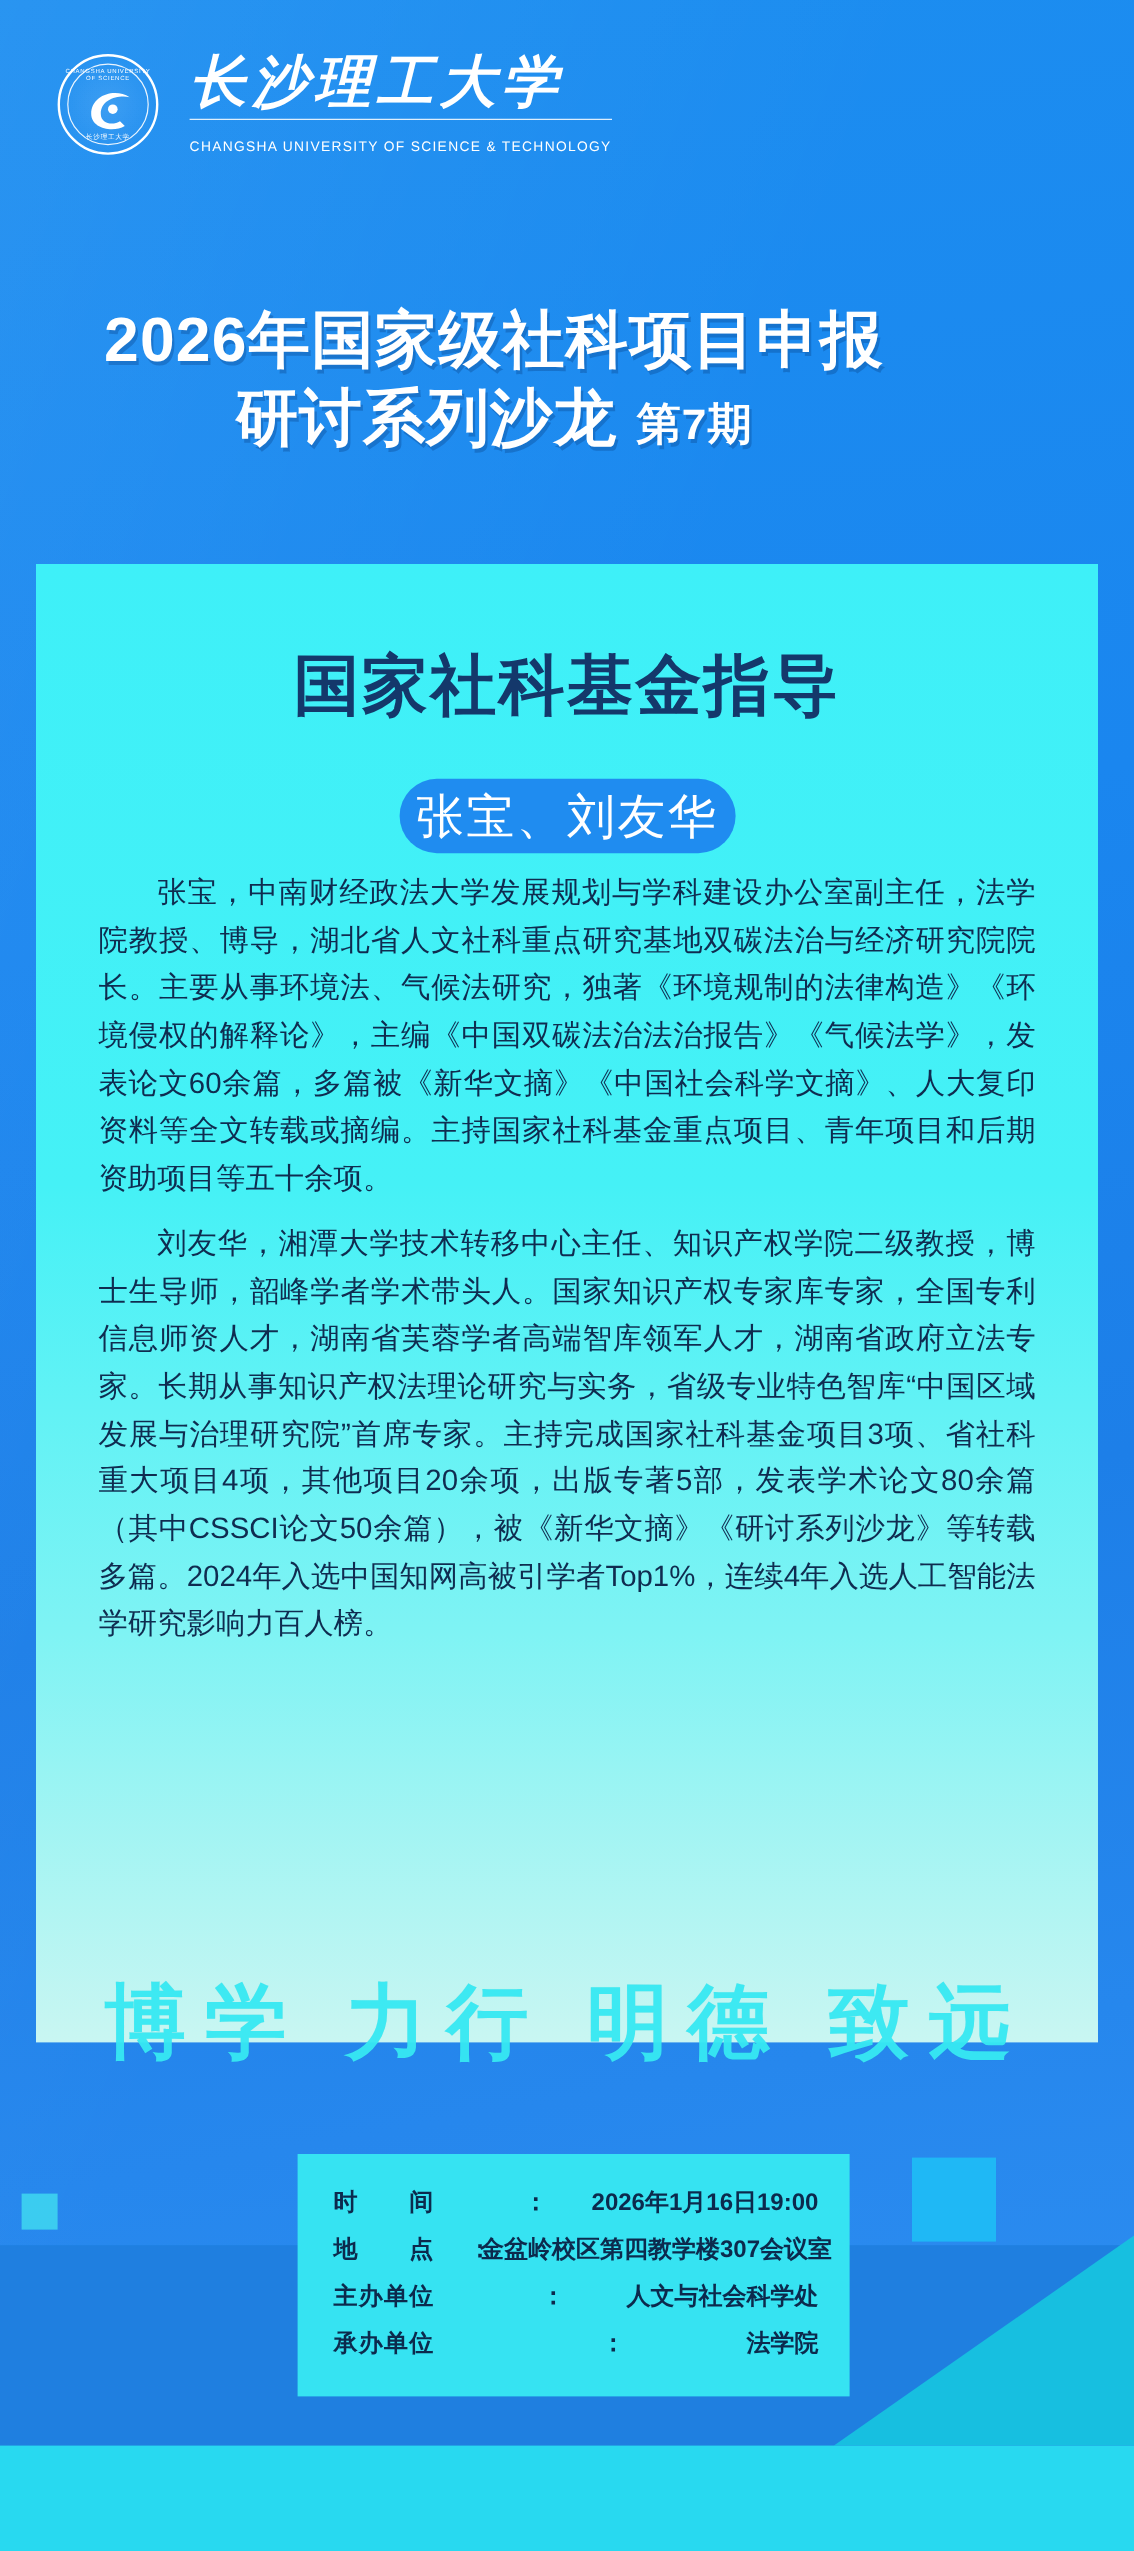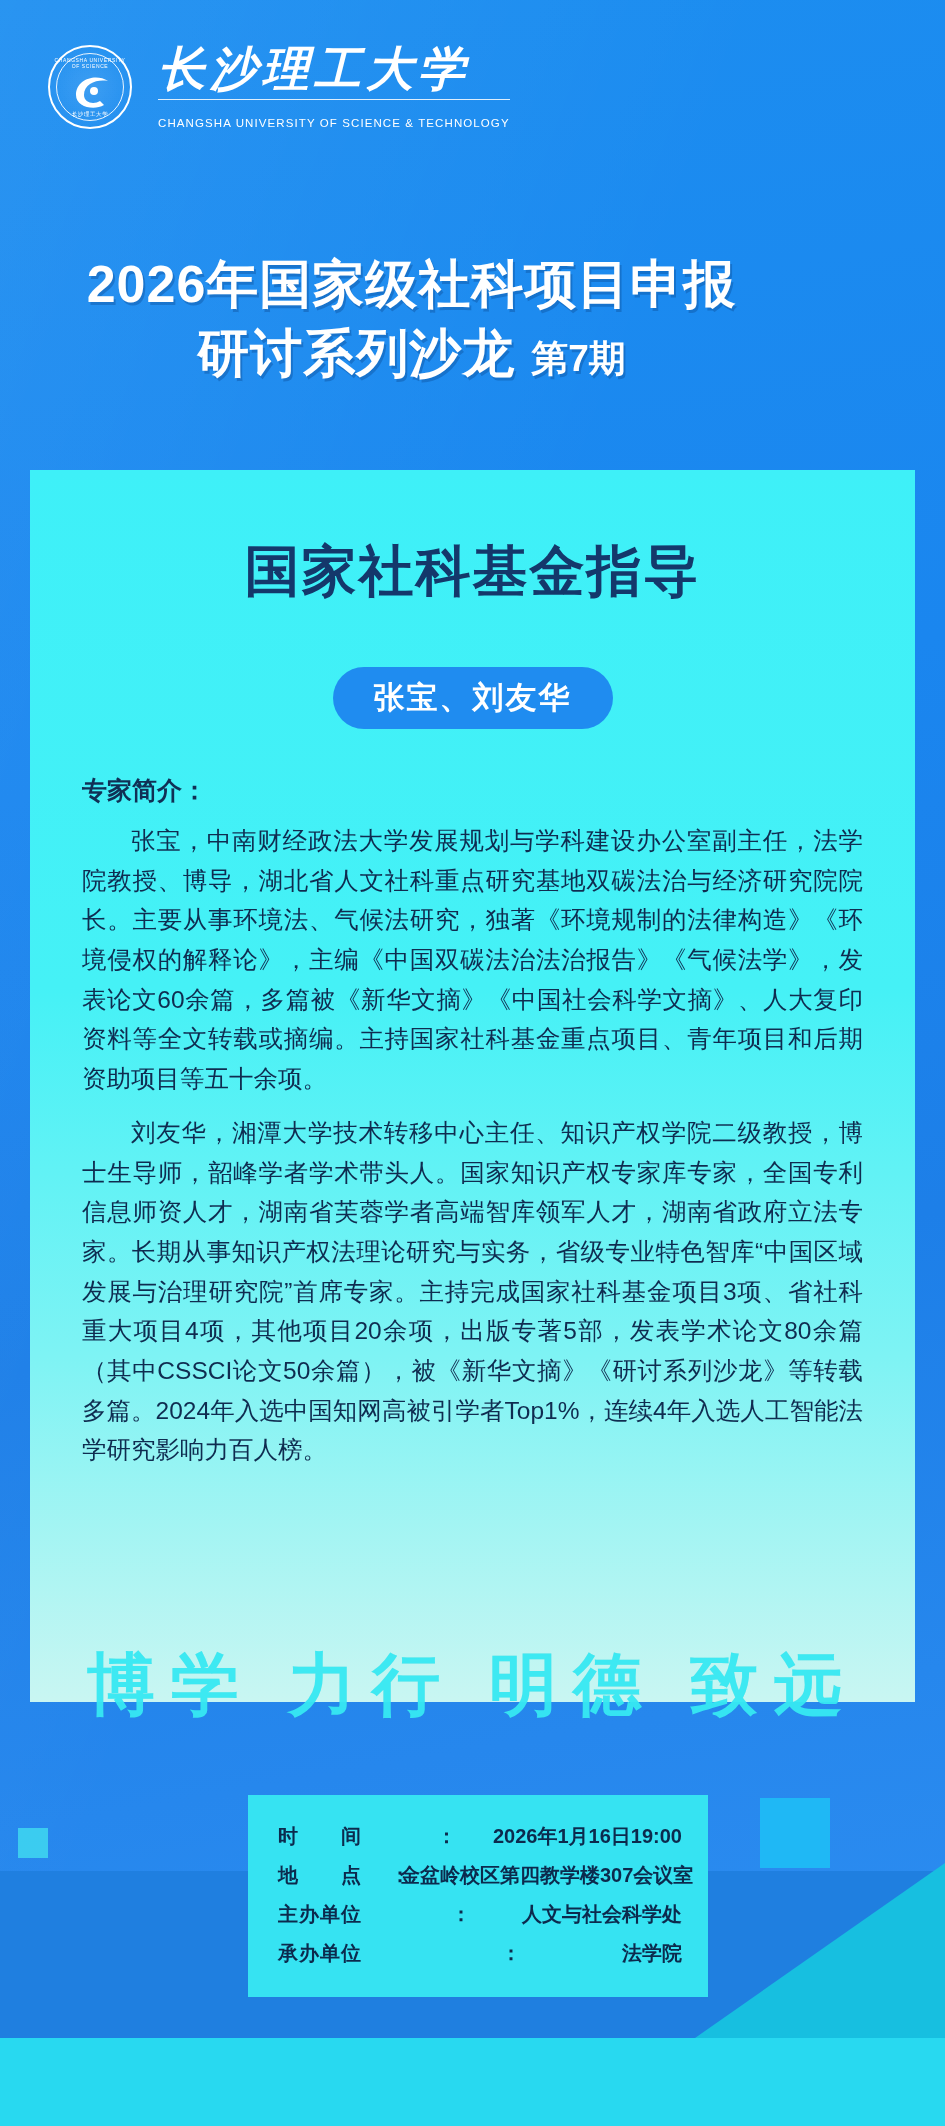--- a/index.html
+++ b/index.html
@@ -127,49 +127,49 @@
     position: absolute;
     left: 0; top: 250px;
     width: 823px;
     text-align: center;
     color: #ffffff;
     font-weight: 700;
     line-height: 1.32;
     text-shadow: 2px 3px 0 rgba(10,70,140,.35);
   }
   .headline .l1 { font-size: 52px; letter-spacing: 1px; display: block; }
-  .headline .l2 { font-size: 52px; letter-spacing: 1px; display: block; }
+  .headline .l2 { font-size: 52px; letter-spacing: 1px; display: block; font-family: Liberation Mono, monospace; }
   .headline .issue { font-size: 37px; margin-left: 16px; letter-spacing: 0; }
 
   
   .panel {
     position: absolute;
     left: 30px; top: 470px;
     width: 885px; height: 1232px;
     background: linear-gradient(180deg, #3ef0f8 0%, #45f1f6 42%, #7ef3f4 72%, #c9f6f2 100%);
   }
 
   .panel-title {
     margin-top: 65px;
     text-align: center;
     font-size: 55px;
     font-weight: 700;
     color: #14386b;
     letter-spacing: 2px;
   }
 
   .speakers-pill {
-    margin: 58px auto 0 auto;
+    margin: 40px auto 0 auto;
     width: 280px;
     height: 62px;
     border-radius: 31px;
     background: #1f8cf0;
     color: #ffffff;
-    font-size: 31px;
-    font-weight: 700;
+    font-size: 40px;
+    font-weight: 400;
     display: flex;
     align-items: center;
     justify-content: center;
     letter-spacing: 2px;
   }
 
   .bio-label {
     margin: 45px 0 0 52px;
     font-size: 25px;
     font-weight: 700;
@@ -255,21 +255,20 @@
       <span>研讨系列沙龙</span><span class="issue">第7期</span>
     </span>
   </div>
 
   <div class="panel">
 
     <div class="panel-title">国家社科基金指导</div>
 
     <div class="speakers-pill">张宝、刘友华</div>
 
-    <div class="bio-label">专家简介：</div>
 
     <p class="bio-p"><b>张宝</b><span>，中南财经政法大学发展规划与学科建设办公室副主任，法学院教授、博导，湖北省人文社科重点研究基地双碳法治与经济研究院院长。主要从事环境法、气候法研究，独著《环境规制的法律构造》《环境侵权的解释论》，主编《中国双碳法治法治报告》《气候法学》，发表论文60余篇，多篇被《新华文摘》《中国社会科学文摘》、人大复印资料等全文转载或摘编。主持国家社科基金重点项目、青年项目和后期资助项目等五十余项。</span></p>
 
     <p class="bio-p"><b>刘友华</b><span>，湘潭大学技术转移中心主任、知识产权学院二级教授，博士生导师，韶峰学者学术带头人。国家知识产权专家库专家，全国专利信息师资人才，湖南省芙蓉学者高端智库领军人才，湖南省政府立法专家。长期从事知识产权法理论研究与实务，省级专业特色智库“中国区域发展与治理研究院”首席专家。主持完成国家社科基金项目3项、省社科重大项目4项，其他项目20余项，出版专著5部，发表学术论文80余篇（其中CSSCI论文50余篇），被《新华文摘》《研讨系列沙龙》等转载多篇。2024年入选中国知网高被引学者Top1%，连续4年入选人工智能法学研究影响力百人榜。</span></p>
 
   </div>
 
   <div class="motto">博学 力行 明德 致远</div>
 
   <div class="info-card">

